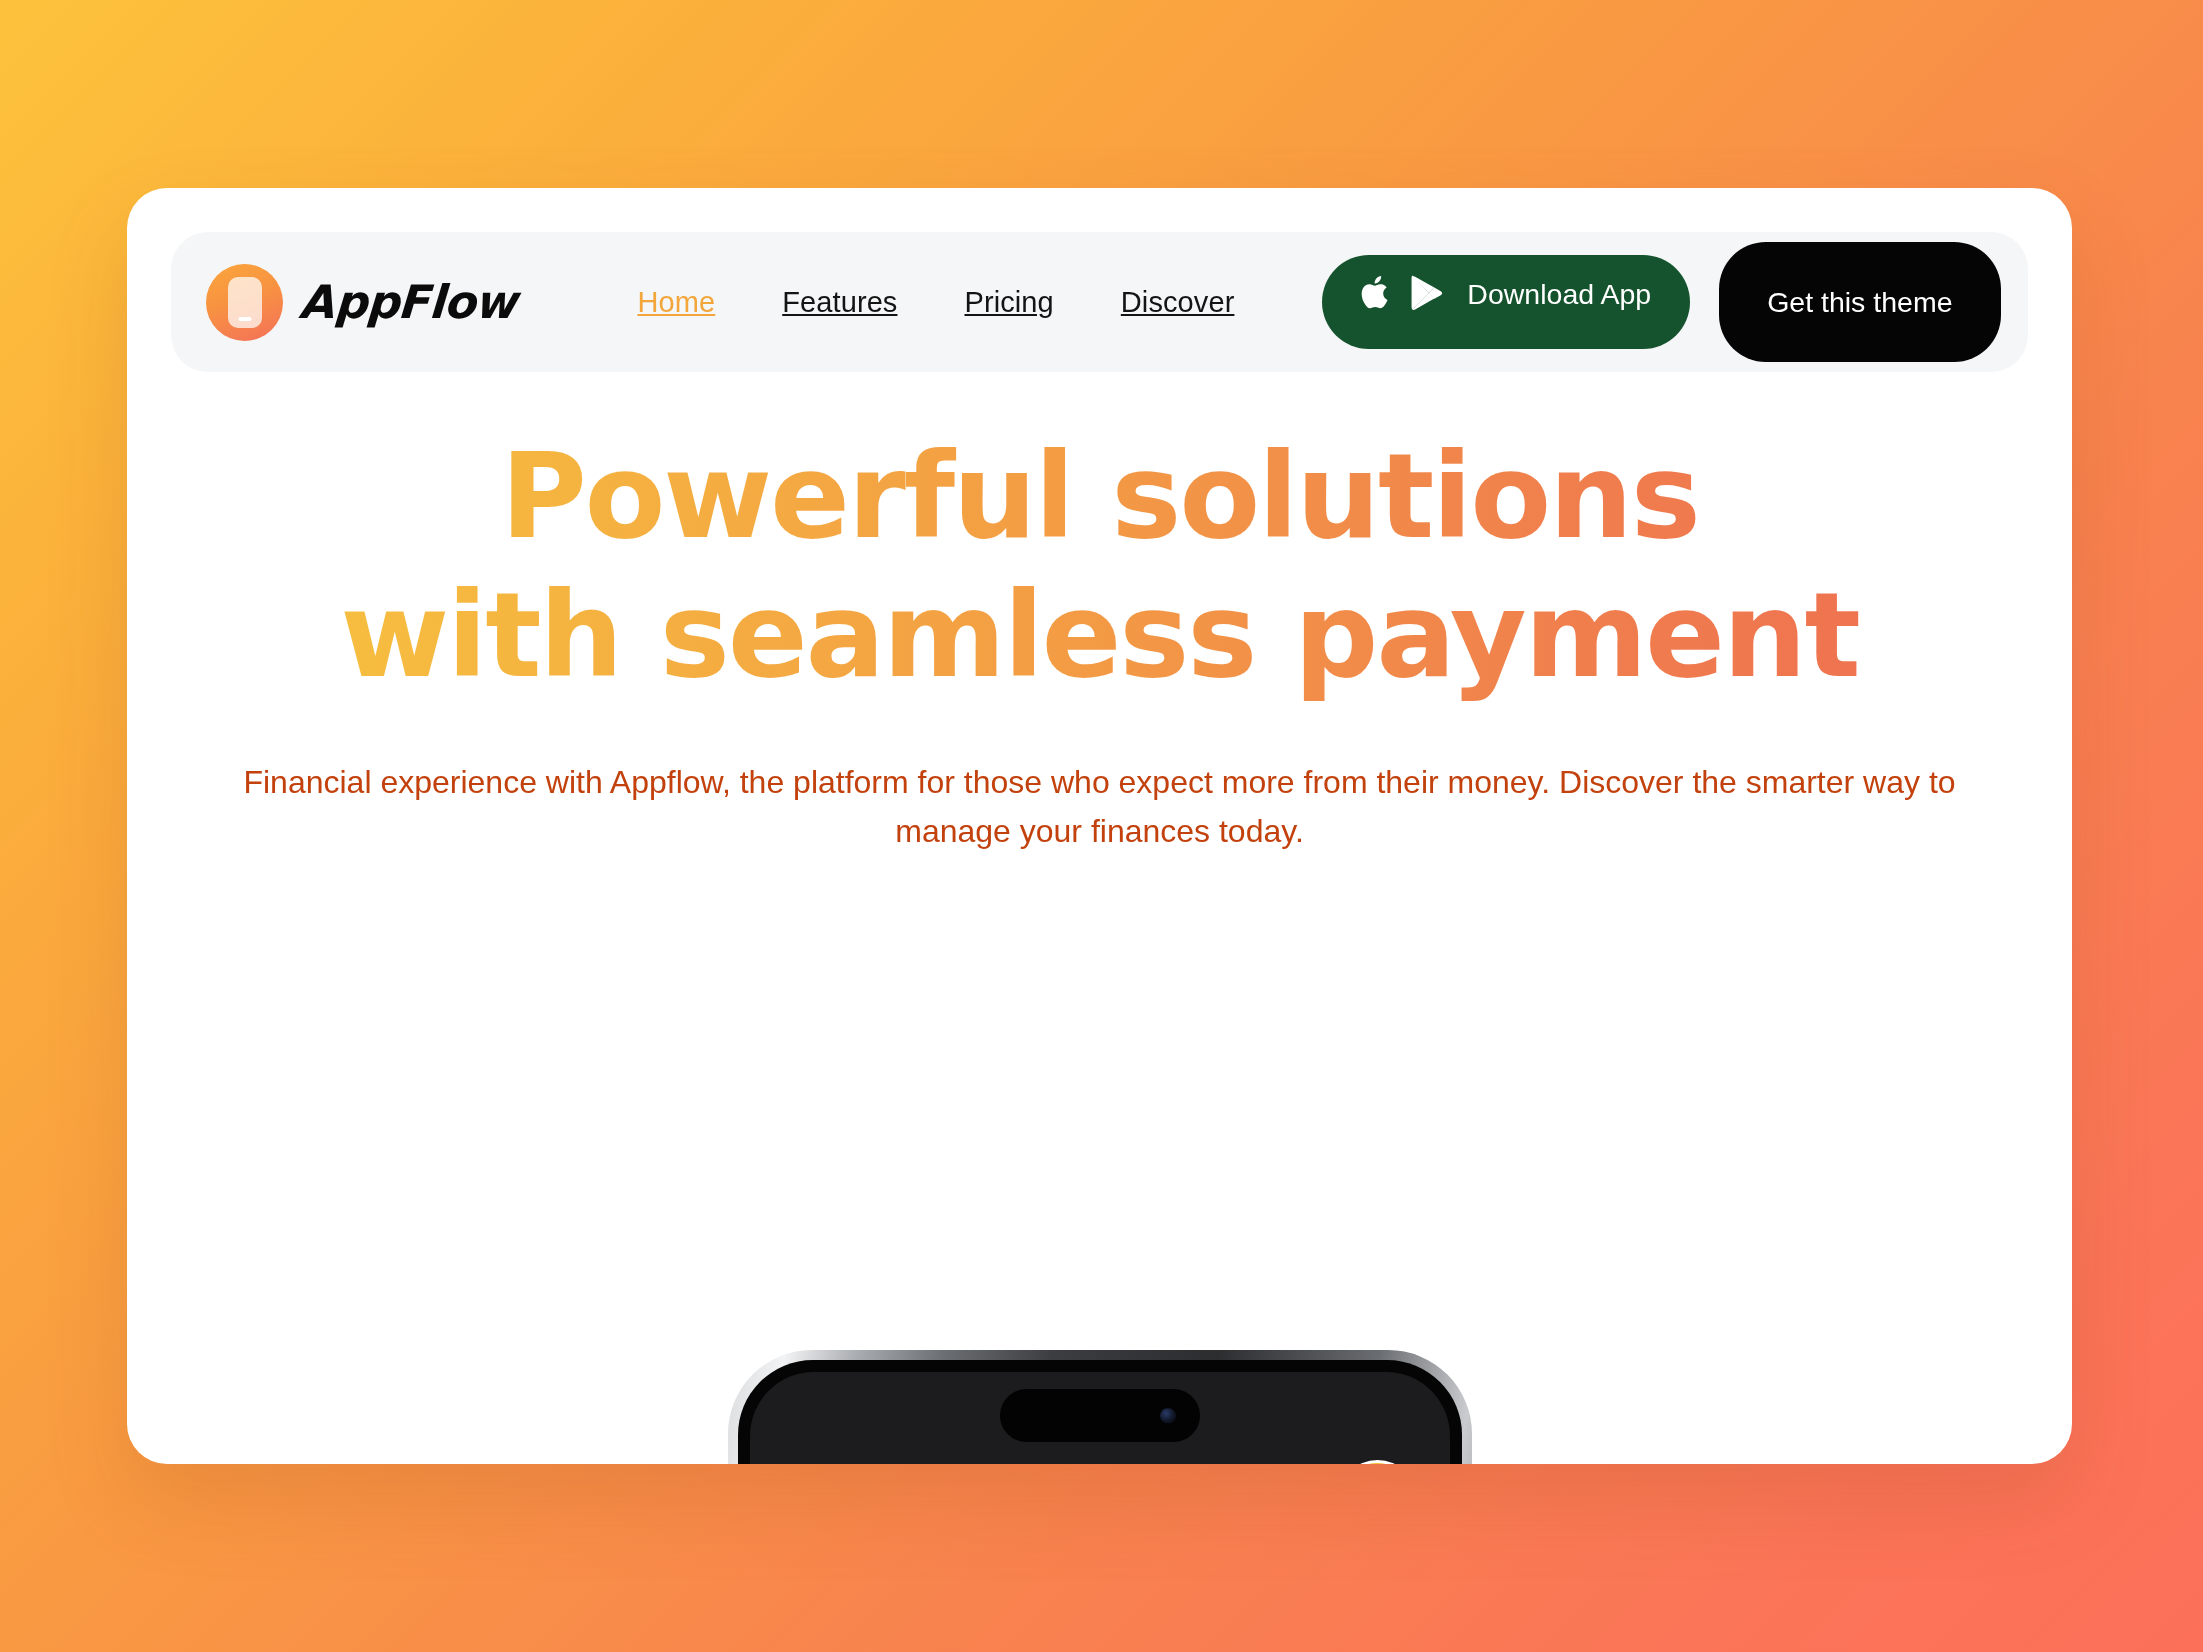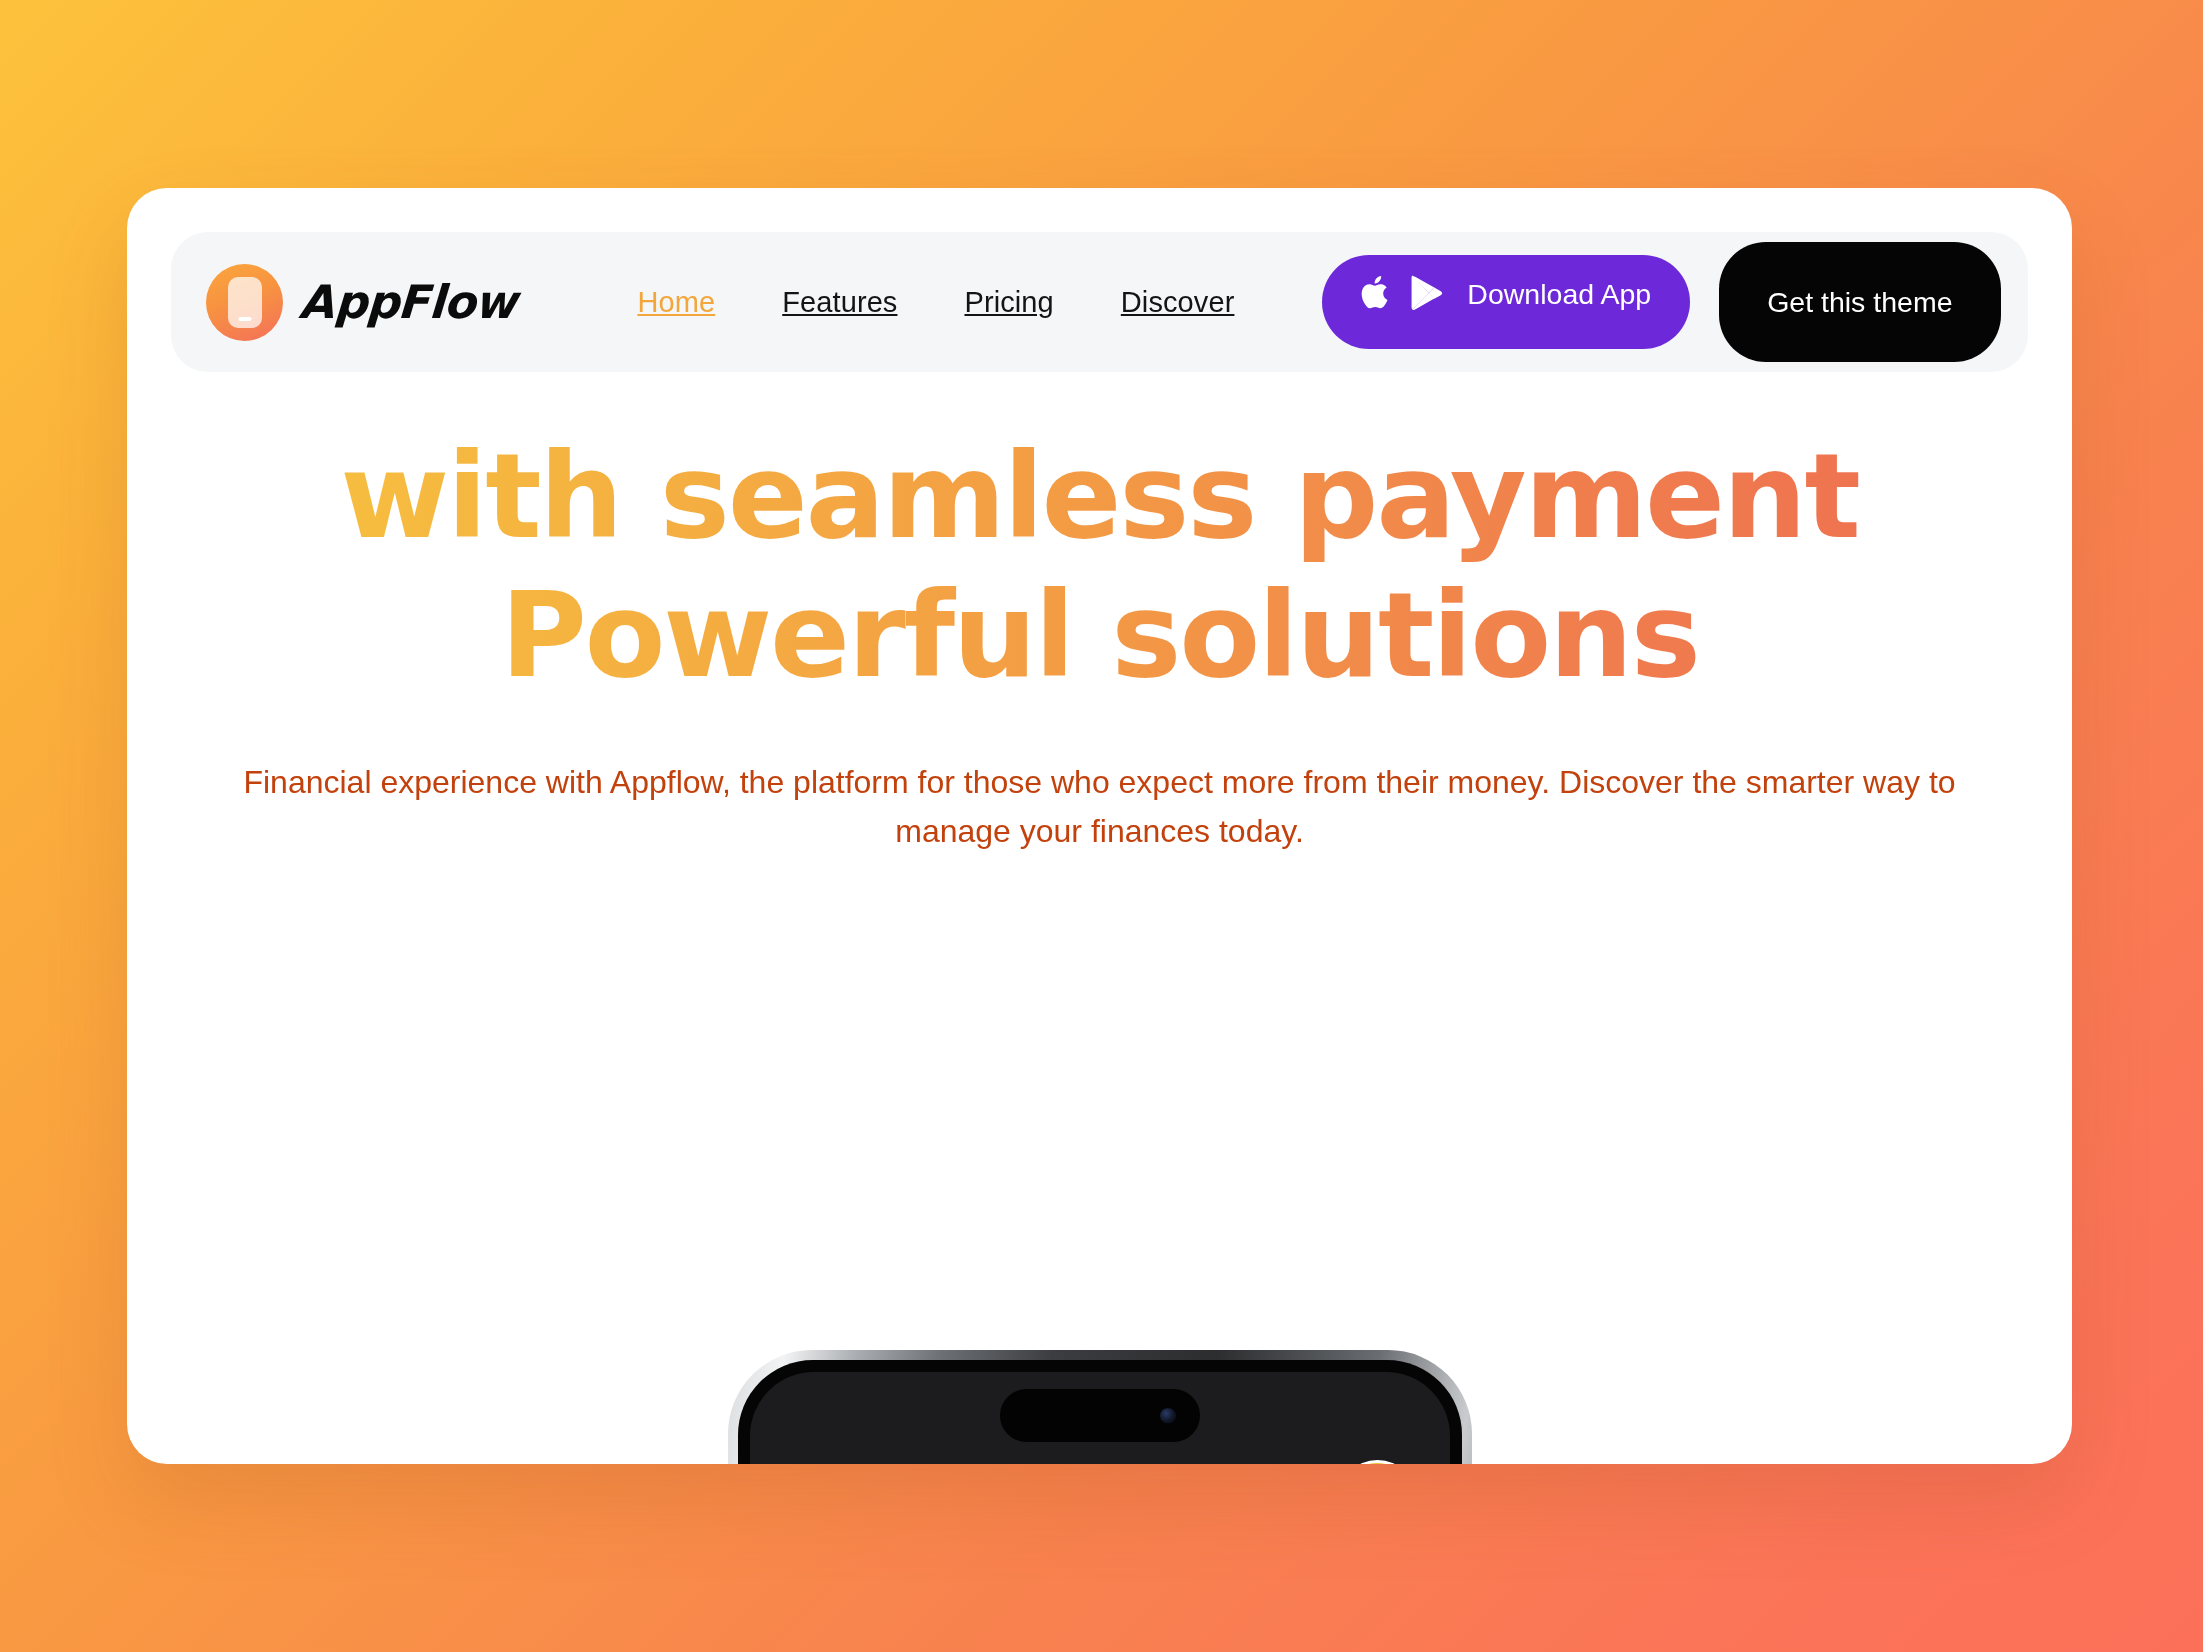--- a/index.html
+++ b/index.html
@@ -61,21 +61,21 @@
   .nav-link{
     font-size:29px; color:#141414; letter-spacing:0.1px;
     cursor:pointer; white-space:nowrap;text-decoration:underline;
   }
   .nav-link.active{ color:#F2A63C; }
 
   #nav-actions{ display:flex; align-items:center; gap:29px; margin-left:auto; margin-right:27.5px; }
 
   #download-btn{
     height:94px; border-radius:47px;
-    background:#6d28d9;
+    background:#14532d;
     display:flex; align-items:center; gap:17.4px;
     padding:0 39px 16px 37px; cursor:pointer; border:none;
   }
   #download-label{ color:#FFFFFF; font-size:28.5px; margin-left:5.5px; white-space:nowrap; }
 
   #theme-btn{
     height:120px; border-radius:47px;
     background:#050505;
     display:flex; align-items:center; justify-content:center;
     padding:0 48px; cursor:pointer; border:none;
@@ -196,22 +196,22 @@
 
       <button id="theme-btn">
         <span id="theme-label">Get this theme</span>
       </button>
 
     </div>
   </div>
 
   <div id="hero">
     <h1 id="hero-title">
+      <span class="line">Powerful solutions</span>
       <span class="line">with seamless payment</span>
-      <span class="line">Powerful solutions</span>
     </h1>
     <p id="hero-sub">Financial experience with Appflow, the platform for those who expect more from their money. Discover the smarter way to manage your finances today.</p>
   </div>
 
   <div id="phone">
     <div id="phone-frame">
 
       <div id="phone-bezel">
         <div id="phone-screen">
 

